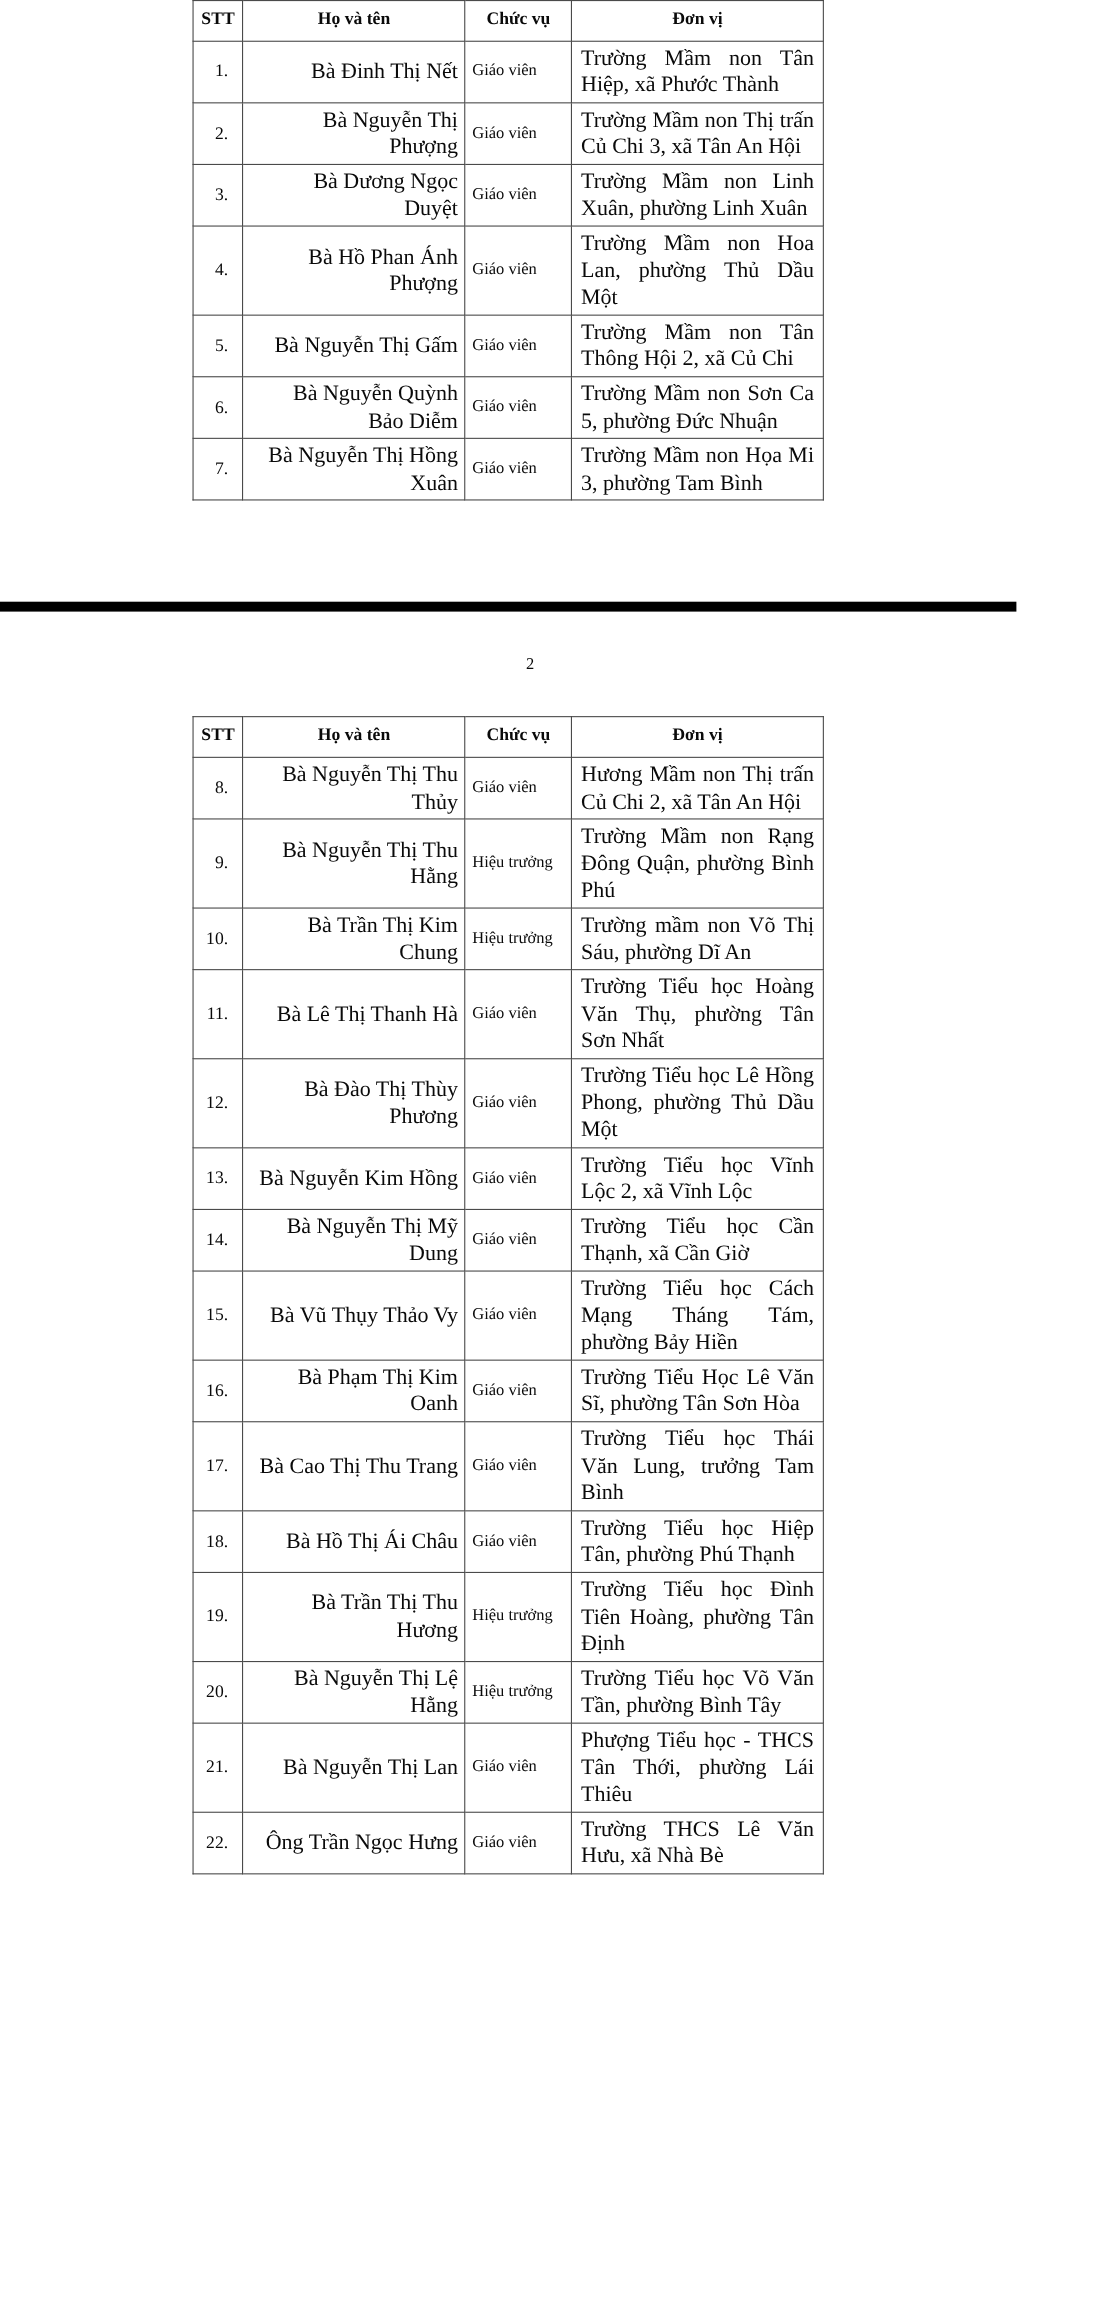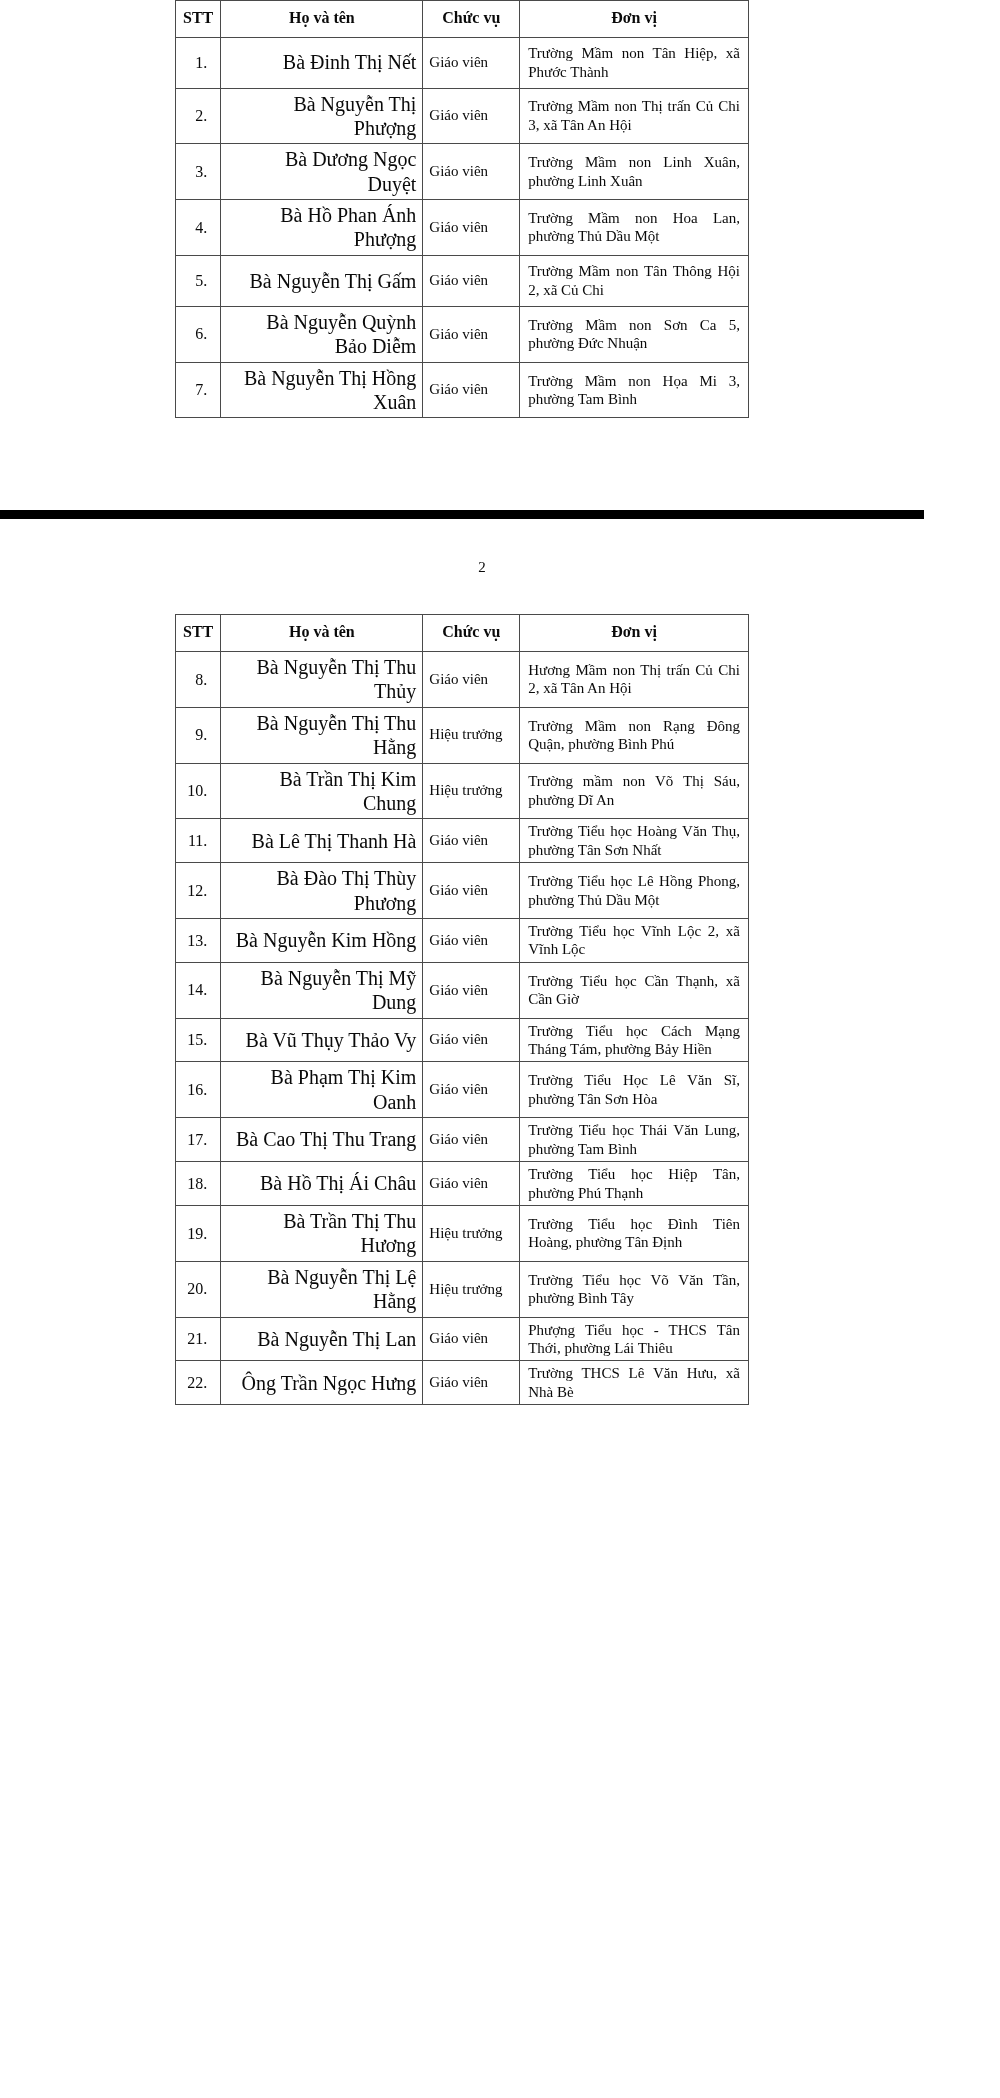--- a/index.html
+++ b/index.html
@@ -52,21 +52,21 @@
     font-size: 20px;
   }
   td.cell-role {
     text-align: left;
     font-size: 15px;
     line-height: 1.15;
   }
   td.cell-unit {
     text-align: justify;
     text-align-last: left;
-    font-size: 15px;
+    font-size: 20px;
     line-height: 1.23;
     padding-left: 8px;
     padding-right: 8px;
     hyphens: none;
   }
 
   .table-one-rows td { height: 44px; }
   .table-two-rows td { height: 34px; }
 
   .gap-after-table-one { height: 92px; }
@@ -231,21 +231,21 @@
       <tr>
         <td class="cell-stt">16.</td>
         <td class="cell-name">Bà Phạm Thị Kim Oanh</td>
         <td class="cell-role">Giáo viên</td>
         <td class="cell-unit">Trường Tiểu Học Lê Văn Sĩ, phường Tân Sơn Hòa</td>
       </tr>
       <tr>
         <td class="cell-stt">17.</td>
         <td class="cell-name">Bà Cao Thị Thu Trang</td>
         <td class="cell-role">Giáo viên</td>
-        <td class="cell-unit">Trường Tiểu học Thái Văn Lung, phường Tam Bình</td>
+        <td class="cell-unit">Trường Tiểu học Thái Văn Lung, trưởng Tam Bình</td>
       </tr>
       <tr>
         <td class="cell-stt">18.</td>
         <td class="cell-name">Bà Hồ Thị Ái Châu</td>
         <td class="cell-role">Giáo viên</td>
         <td class="cell-unit">Trường Tiểu học Hiệp Tân, phường Phú Thạnh</td>
       </tr>
       <tr>
         <td class="cell-stt">19.</td>
         <td class="cell-name">Bà Trần Thị Thu Hương</td>

